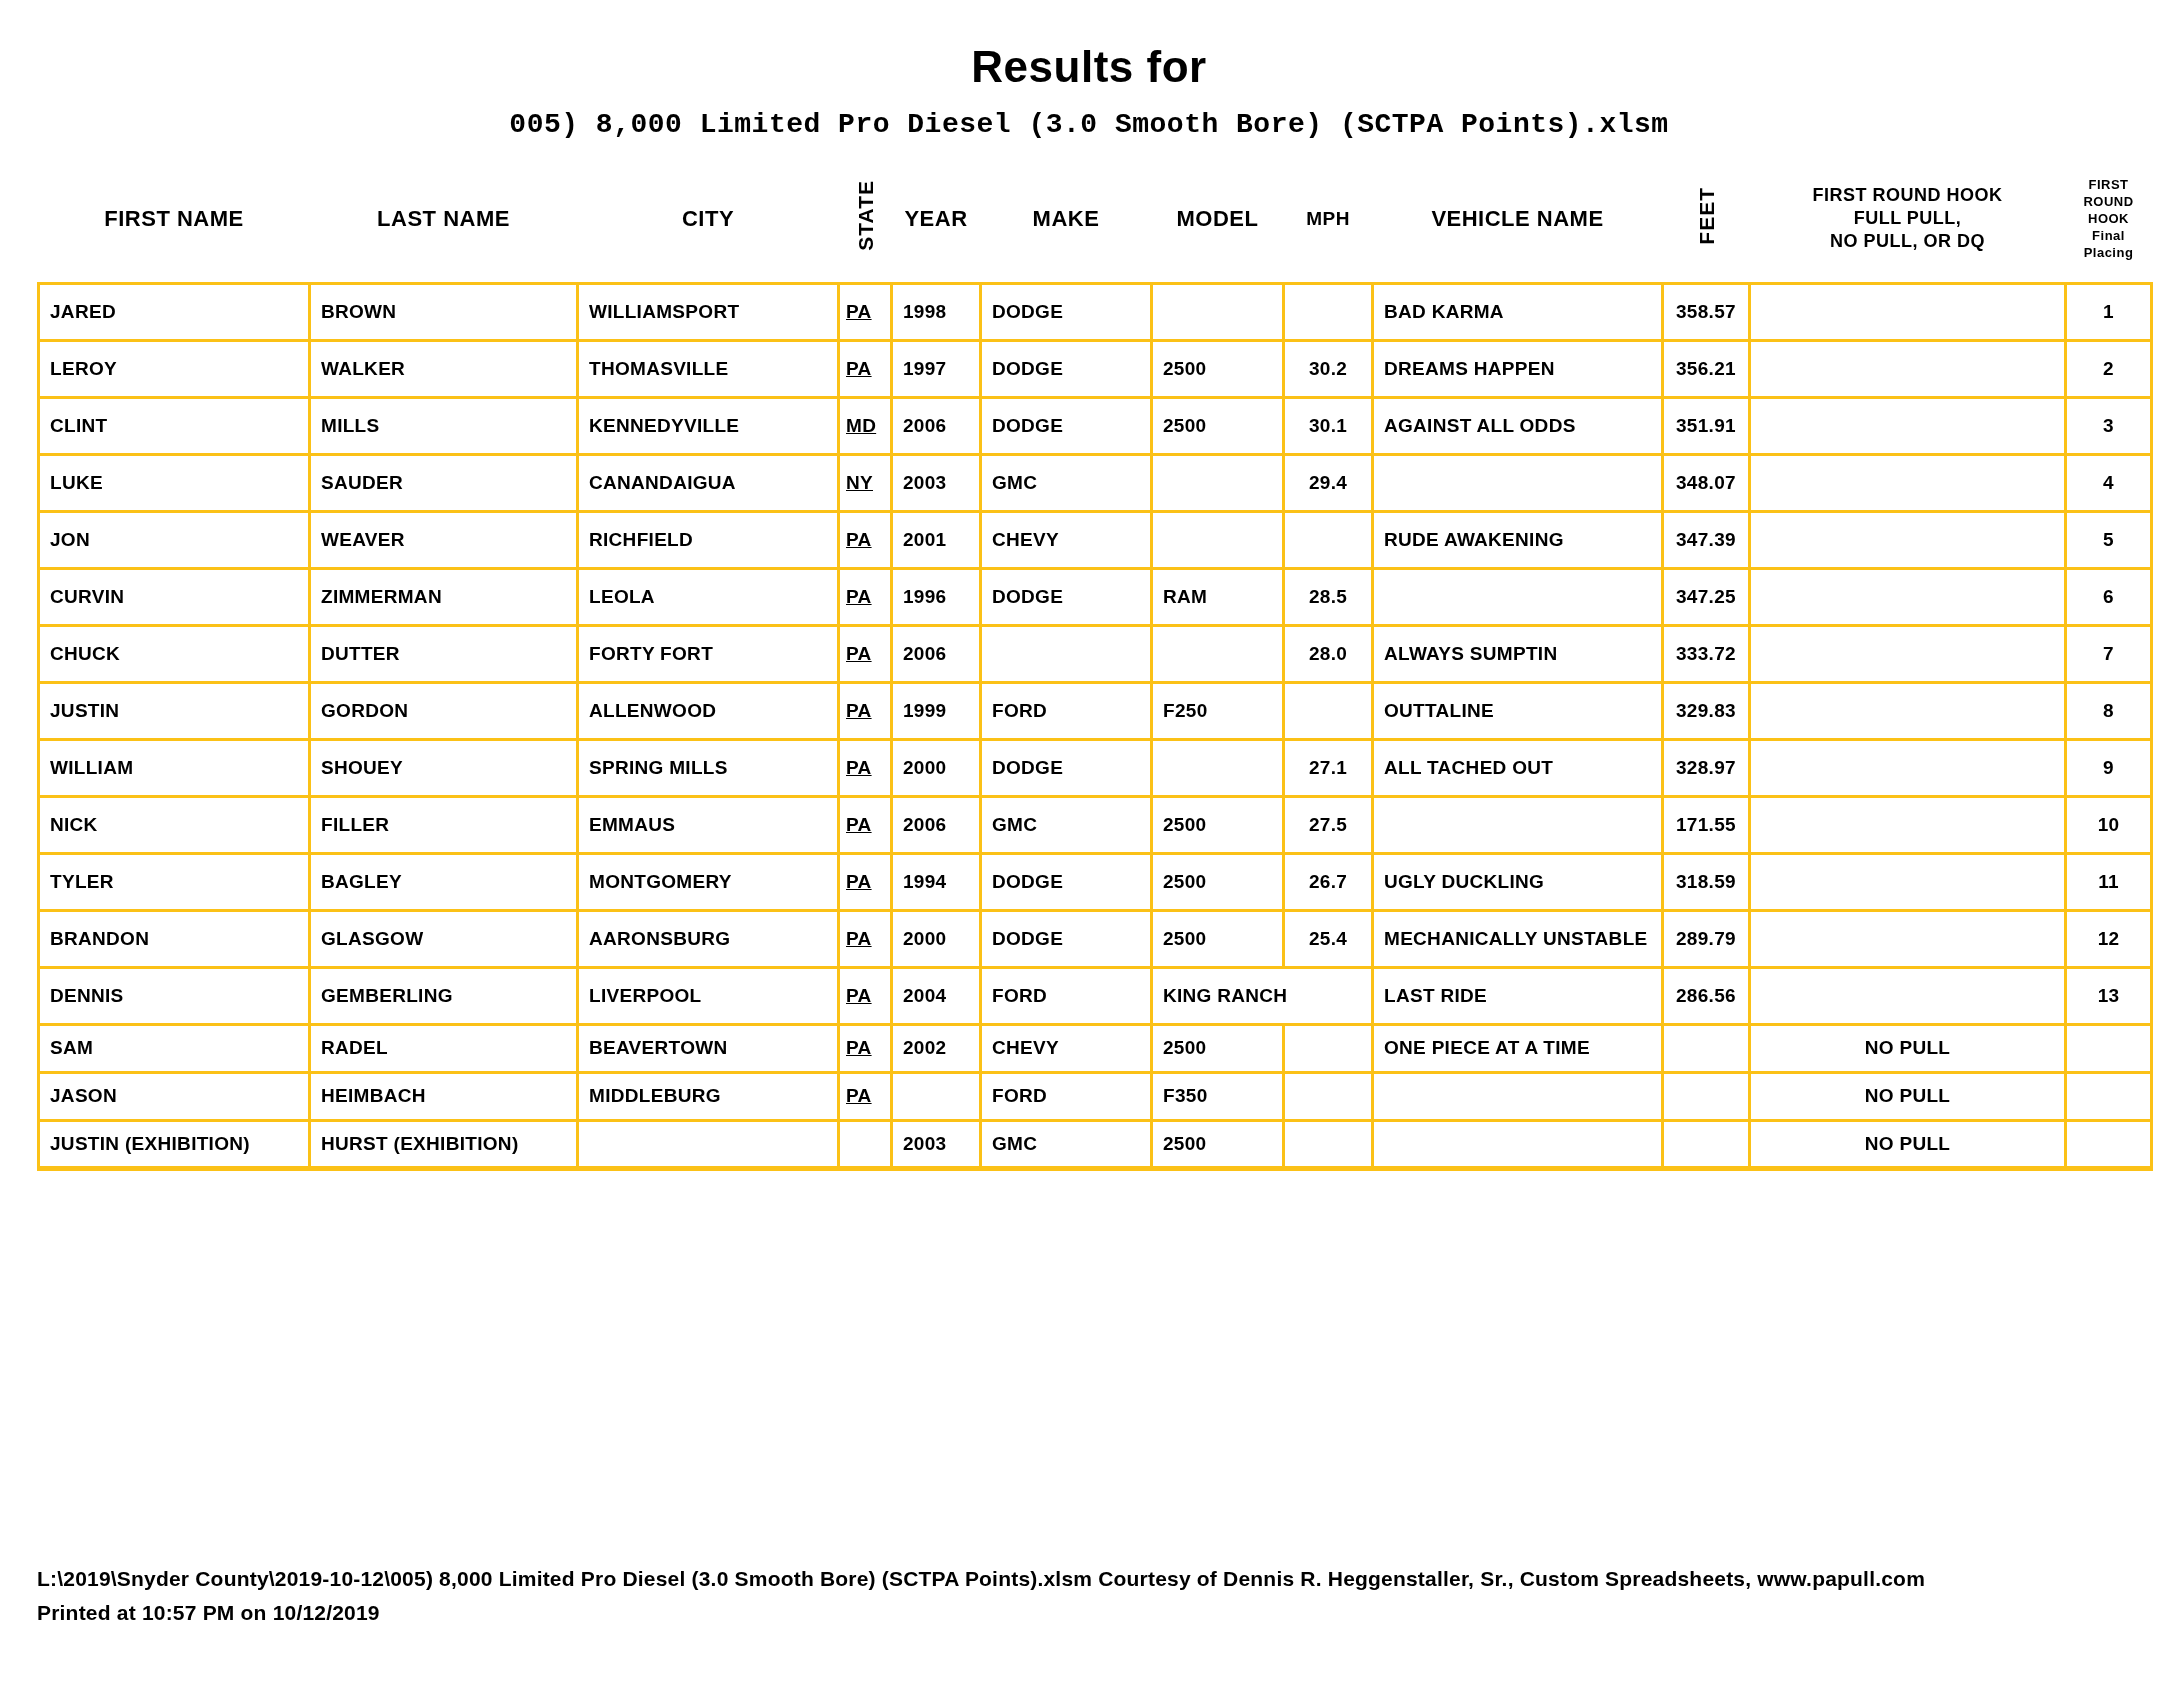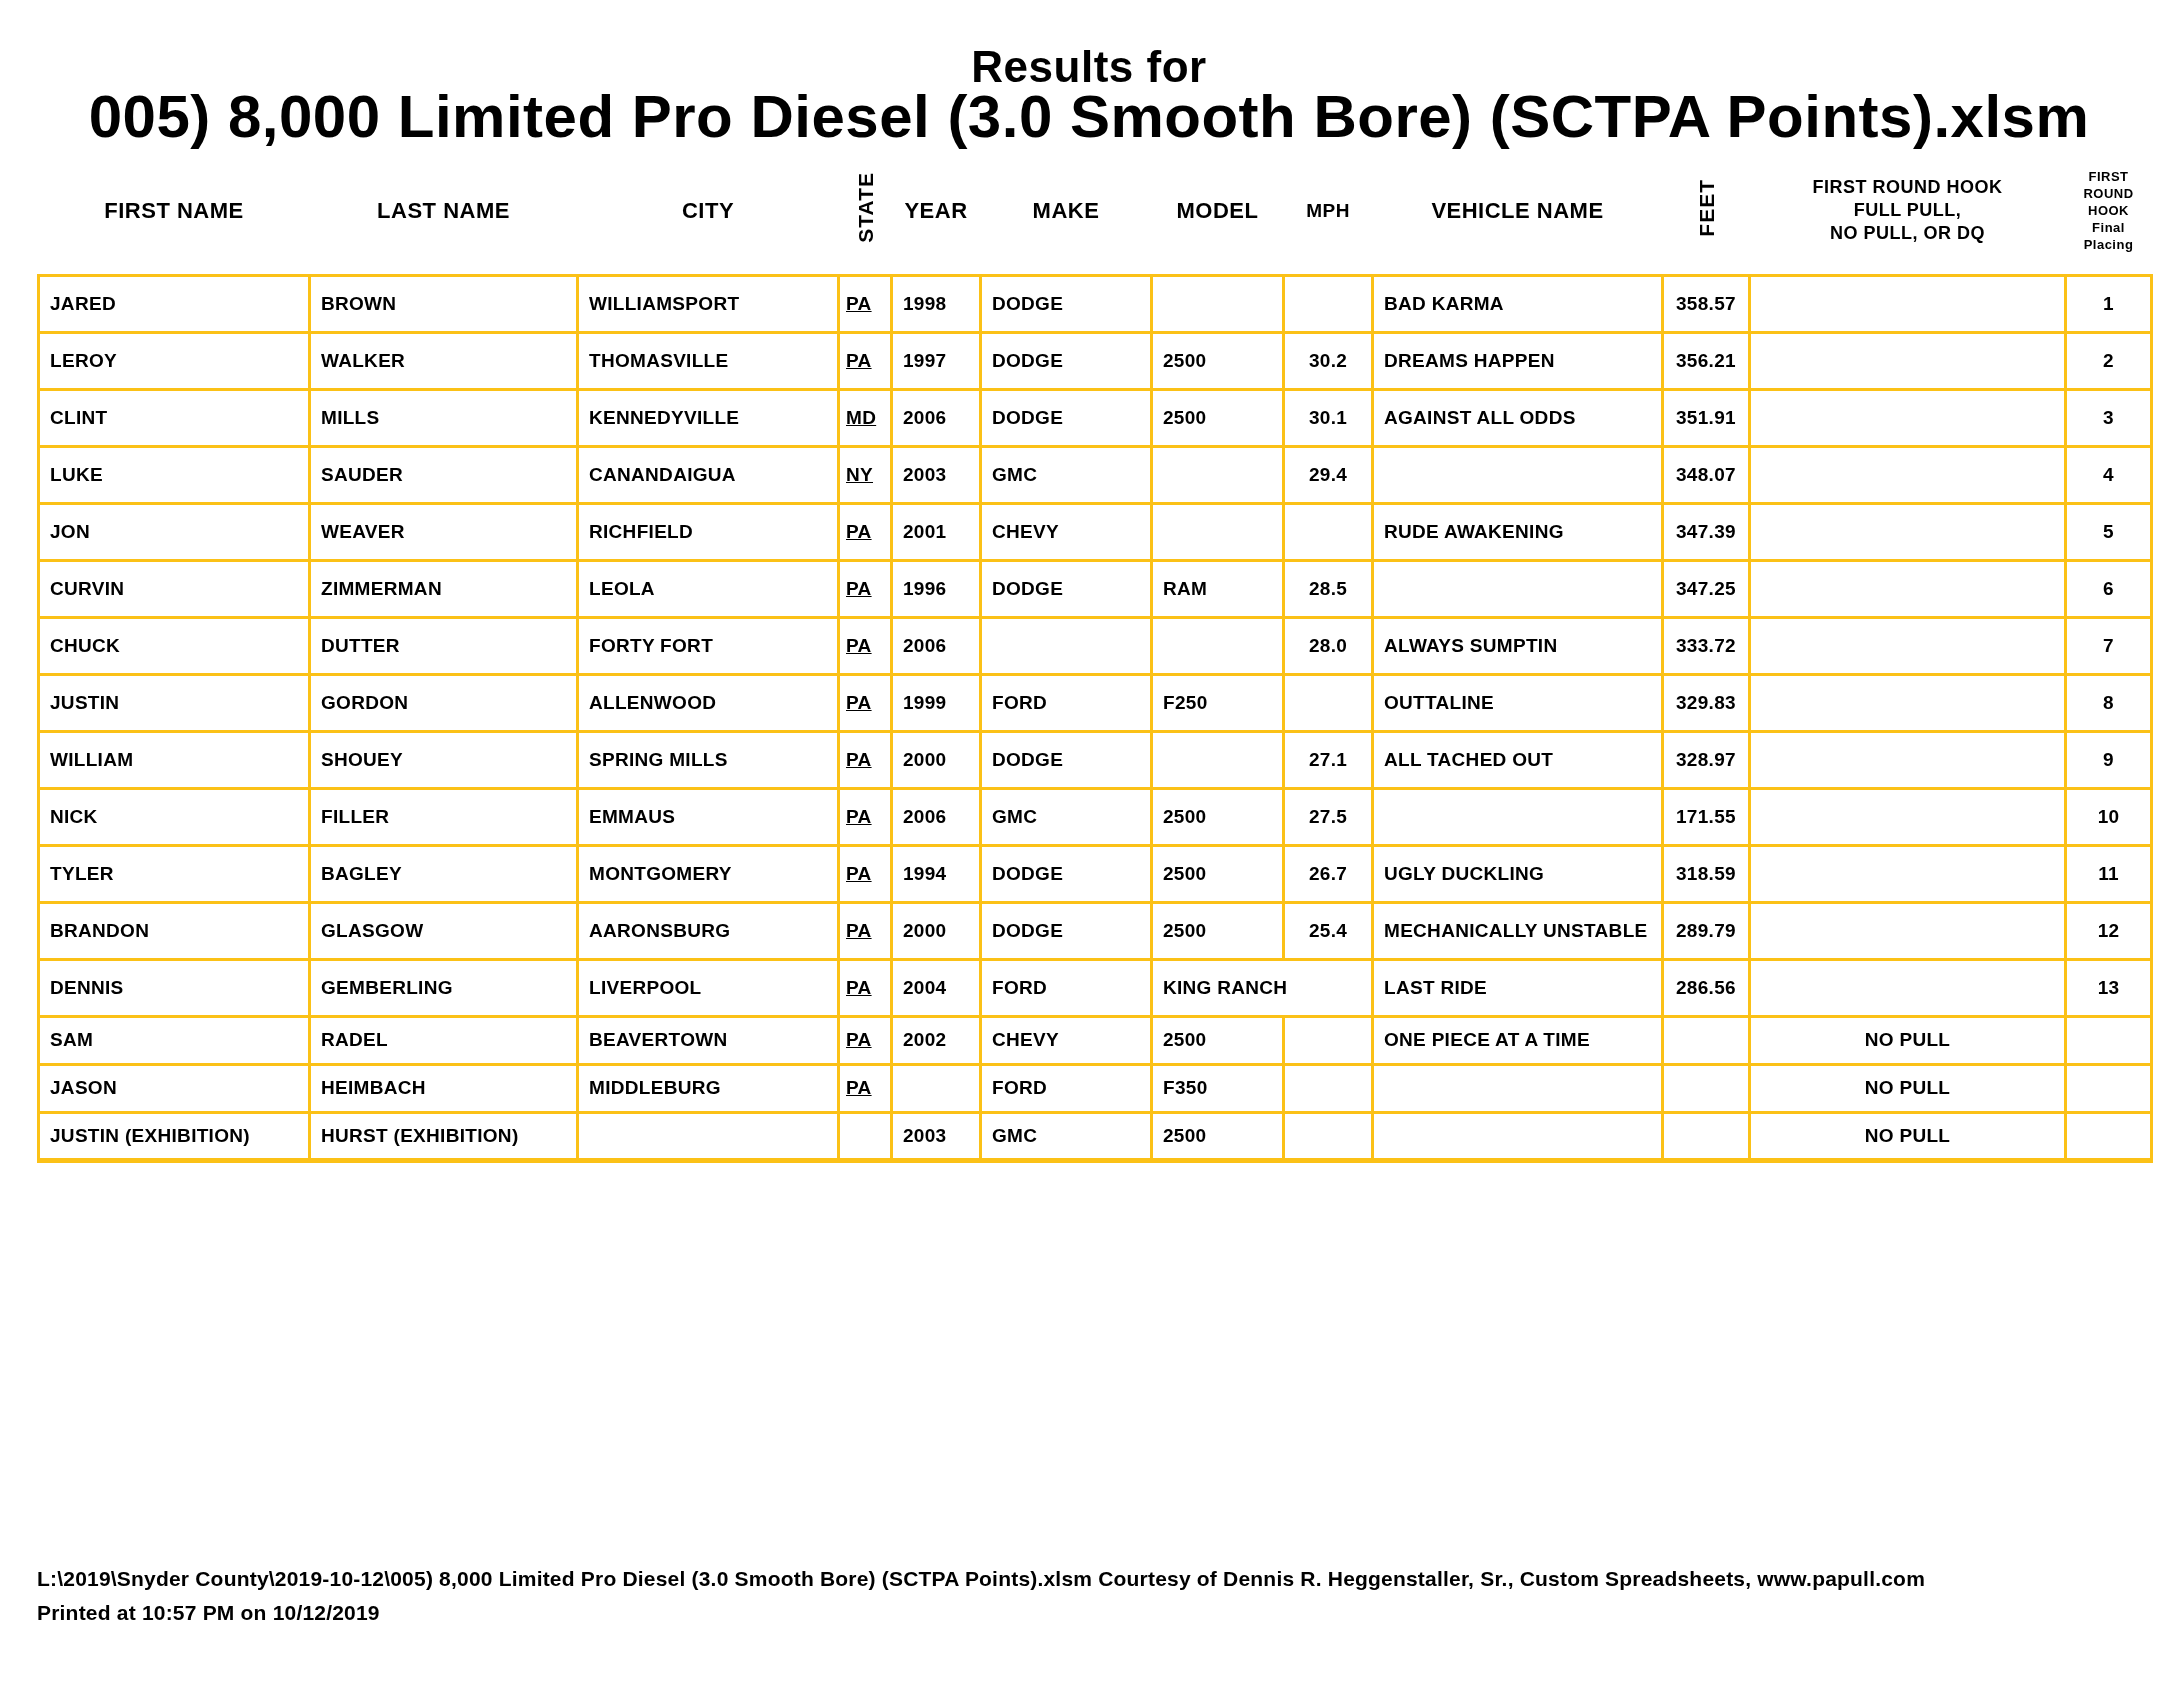--- a/index.html
+++ b/index.html
@@ -8,21 +8,21 @@
   body {
     width:2178px; height:1683px;
     background:#ffffff; color:#000;
     font-family:"Liberation Sans", sans-serif;
     font-weight:bold;
   }
   .page { position:relative; width:2178px; height:1683px; overflow:hidden; background:#fff; }
 
   .title { text-align:center; padding-top:42px; }
   .title .t1 { font-size:44px; line-height:50px; letter-spacing:0.5px; }
-  .title .t2 { font-size:60px; line-height:50px; letter-spacing:0.5px; }
+  .title .t2 { font-size:28px; line-height:50px; margin-top:8px; letter-spacing:0.5px;font-family:Liberation Mono, monospace; }
 
   table.results {
     border-collapse:collapse; table-layout:fixed;
     width:2115px; margin:6px 0 0 37px;
   }
   thead th {
     border:none; height:127px; vertical-align:middle;
     text-align:center; font-size:22px; font-weight:bold; padding:0;
     letter-spacing:0.5px;
   }

